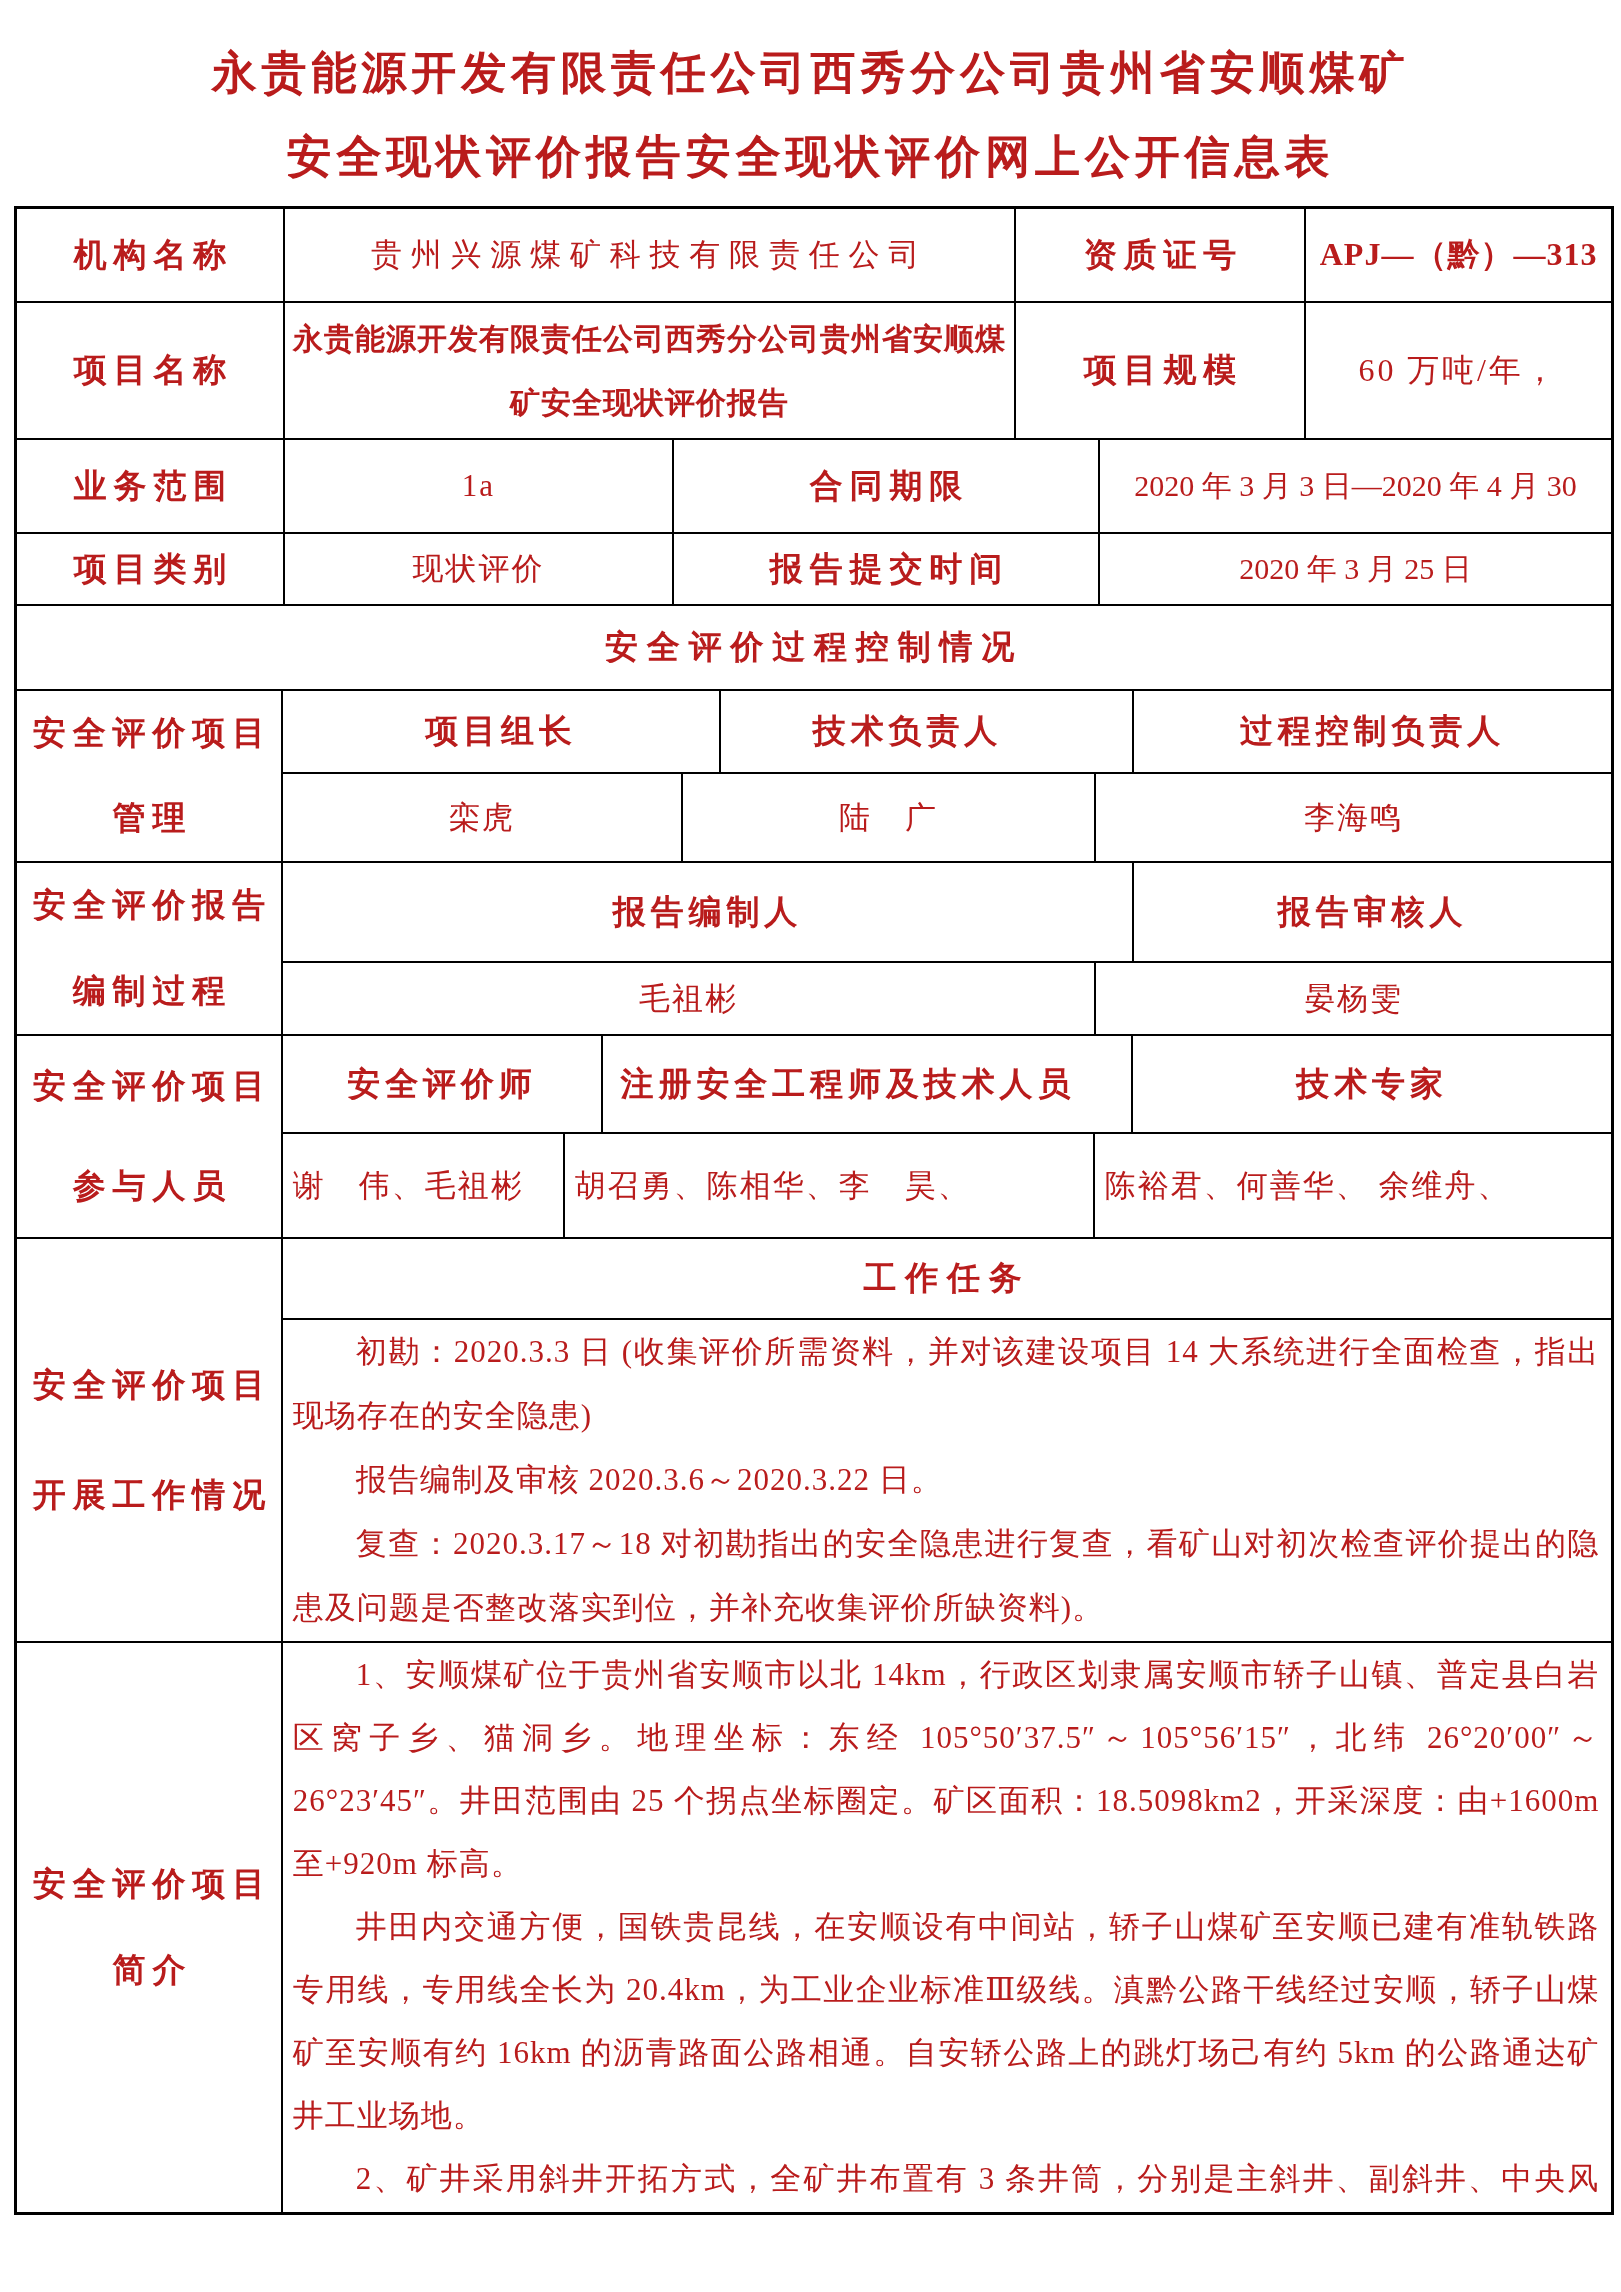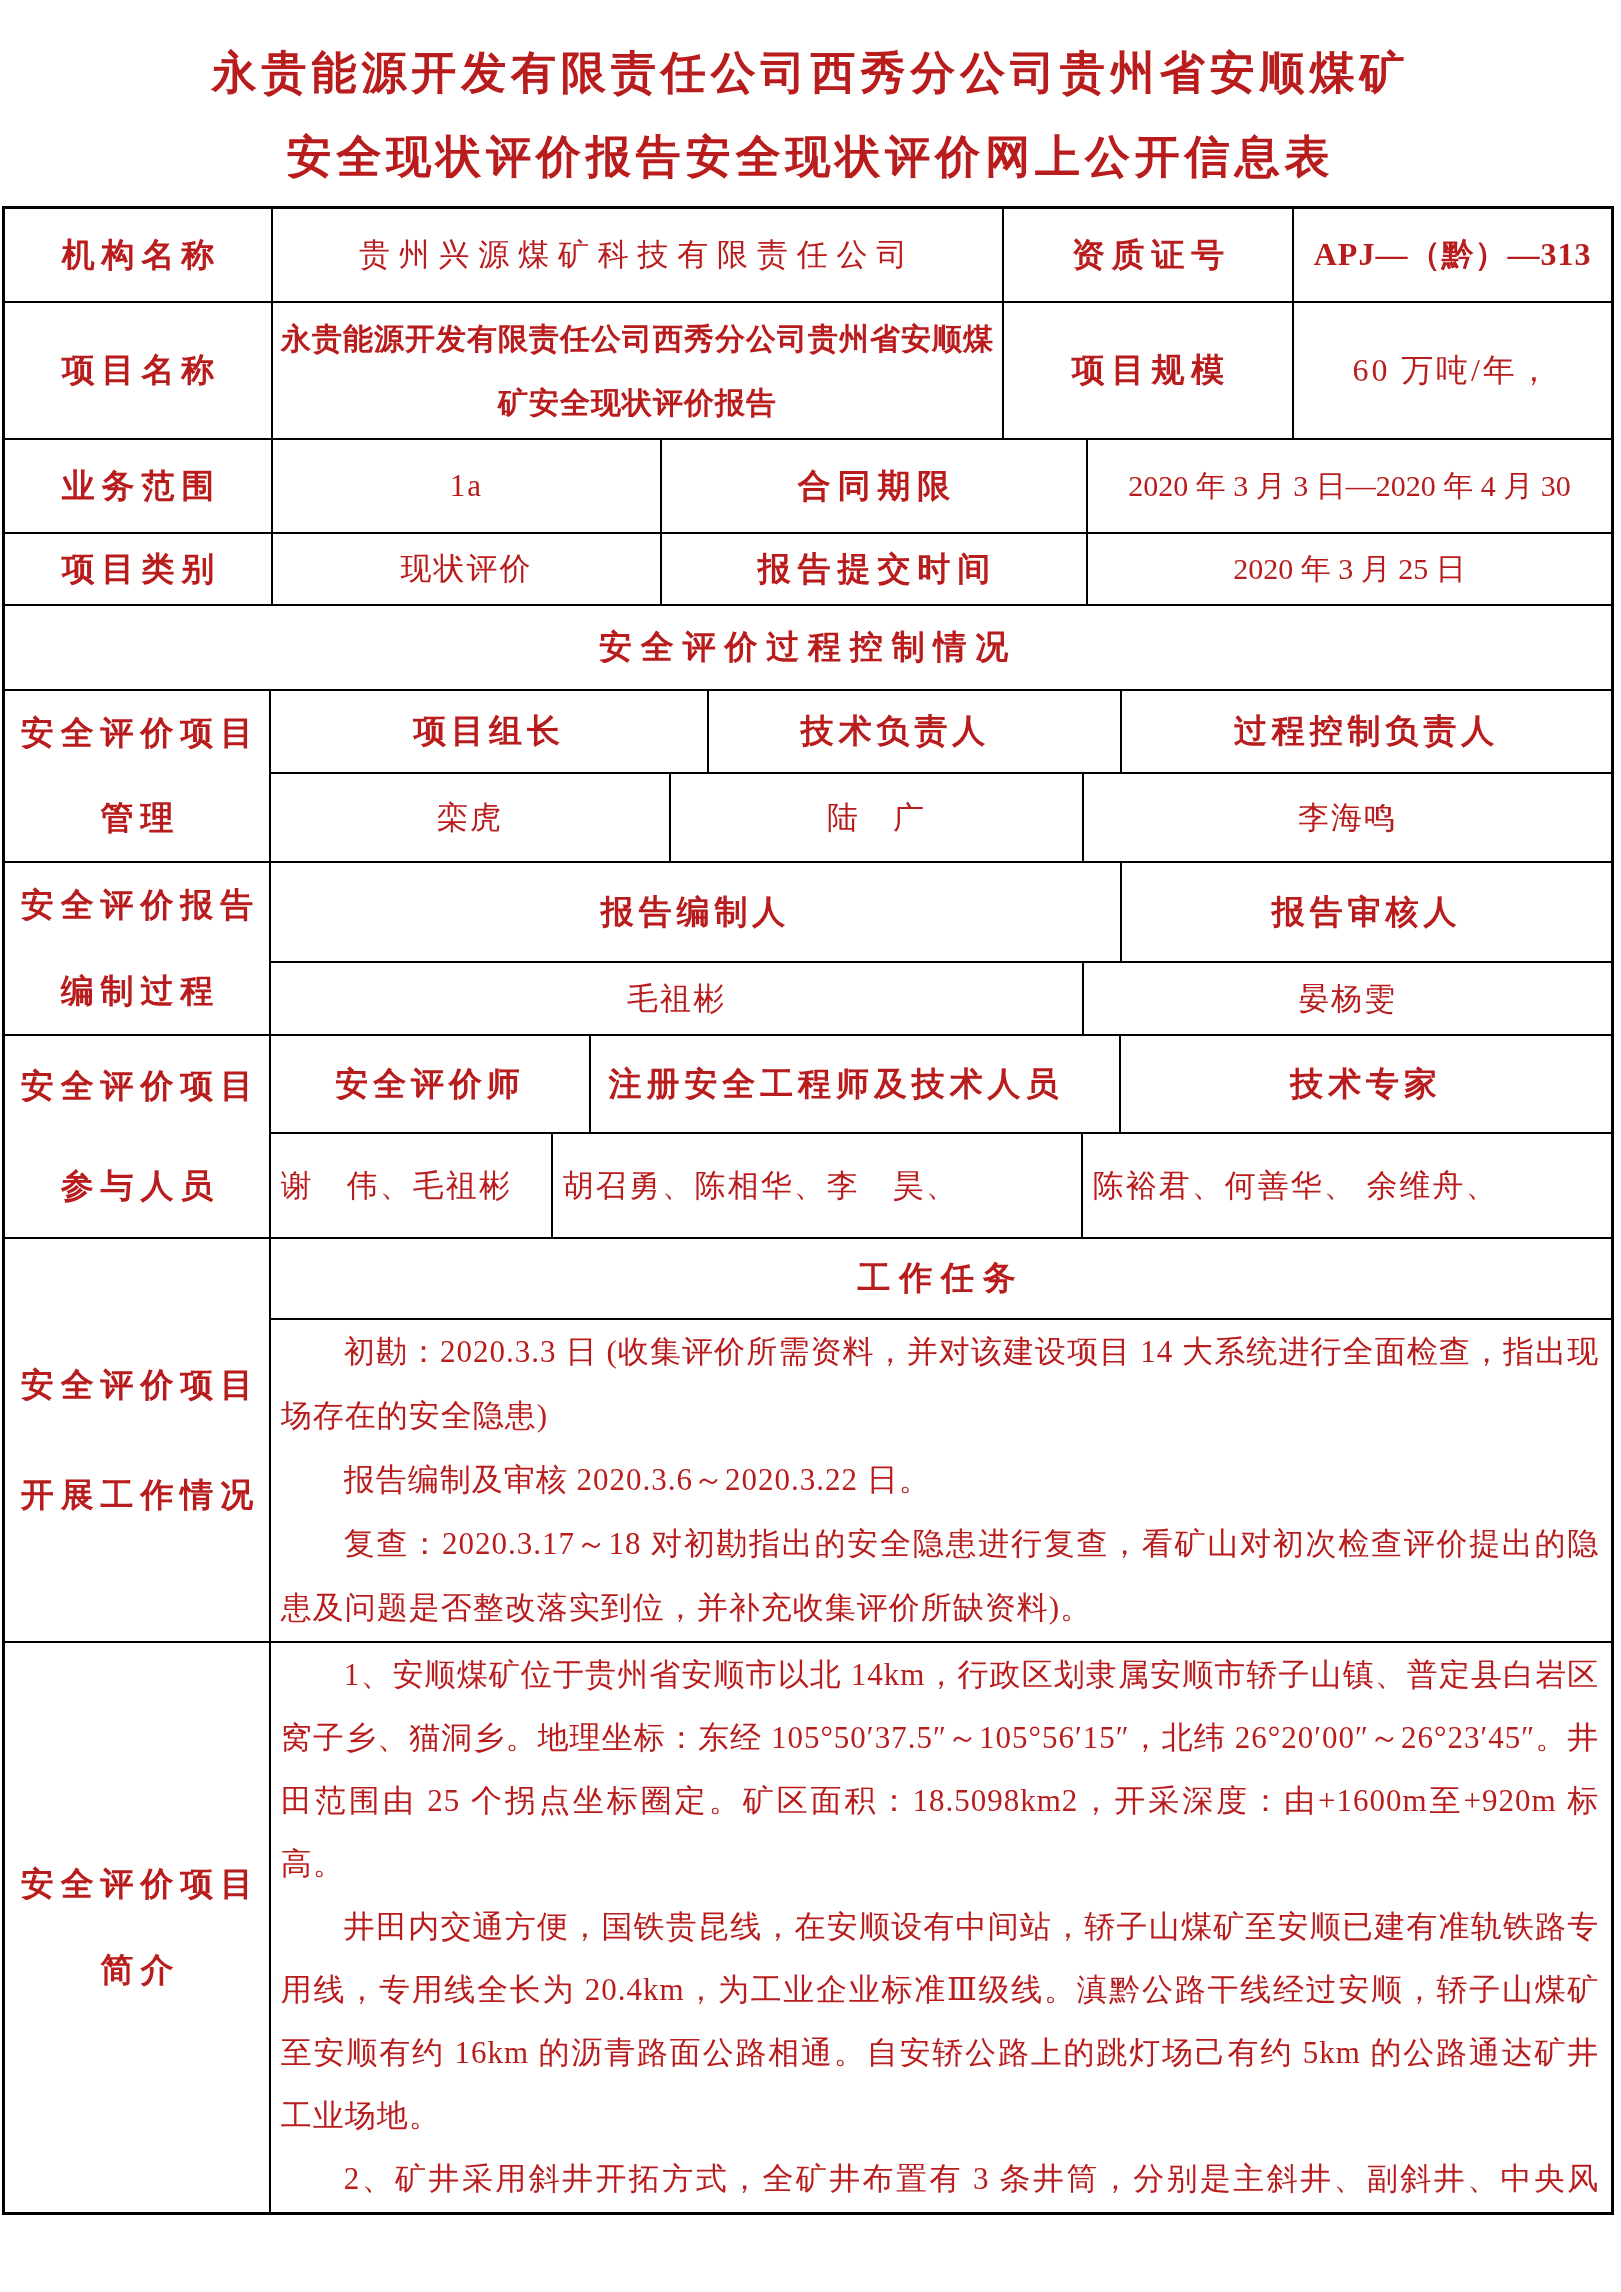--- a/index.html
+++ b/index.html
@@ -3,21 +3,21 @@
 <meta charset="utf-8">
 <style>
   html,body{margin:0;padding:0;background:#ffffff;}
   .page{position:relative;width:1621px;height:2293px;background:#ffffff;color:#b91c1c;
         font-family:"Liberation Serif","DejaVu Serif",serif;overflow:hidden;}
   
   .titles{position:absolute;top:49px;left:0;width:100%;text-align:center;}
   .t1,.t2{font-size:45px;font-weight:700;letter-spacing:4.9px;line-height:49px;}
   .t2{margin-top:35px;}
   
-  .table{position:absolute;top:206px;left:2px;right:6.9px;border:3.9px solid #000;}
+  .table{position:absolute;top:206px;left:14px;right:6.9px;border:3.9px solid #000;}
   .table,.table *{box-sizing:border-box;}
   .band{display:grid;border-top:2.9px solid #000;overflow:hidden;}
   .b1{height:92px;border-top:none;grid-template-columns:266px 731px 290px 1fr;}
   .b2{height:137px;grid-template-columns:266px 731px 290px 1fr;}
   .b3{height:94px;grid-template-columns:266px 389px 426px 1fr;}
   .b4{height:72px;grid-template-columns:266px 389px 426px 1fr;}
   .b5{height:85px;display:flex;align-items:center;justify-content:center;border-top:2.9px solid #000;}
   .sec{display:flex;border-top:2.9px solid #000;overflow:hidden;}
   .b6{height:172px;} .b7{height:173px;} .b8{height:203px;} .b9{height:404px;} .b10{height:571px;}
   

